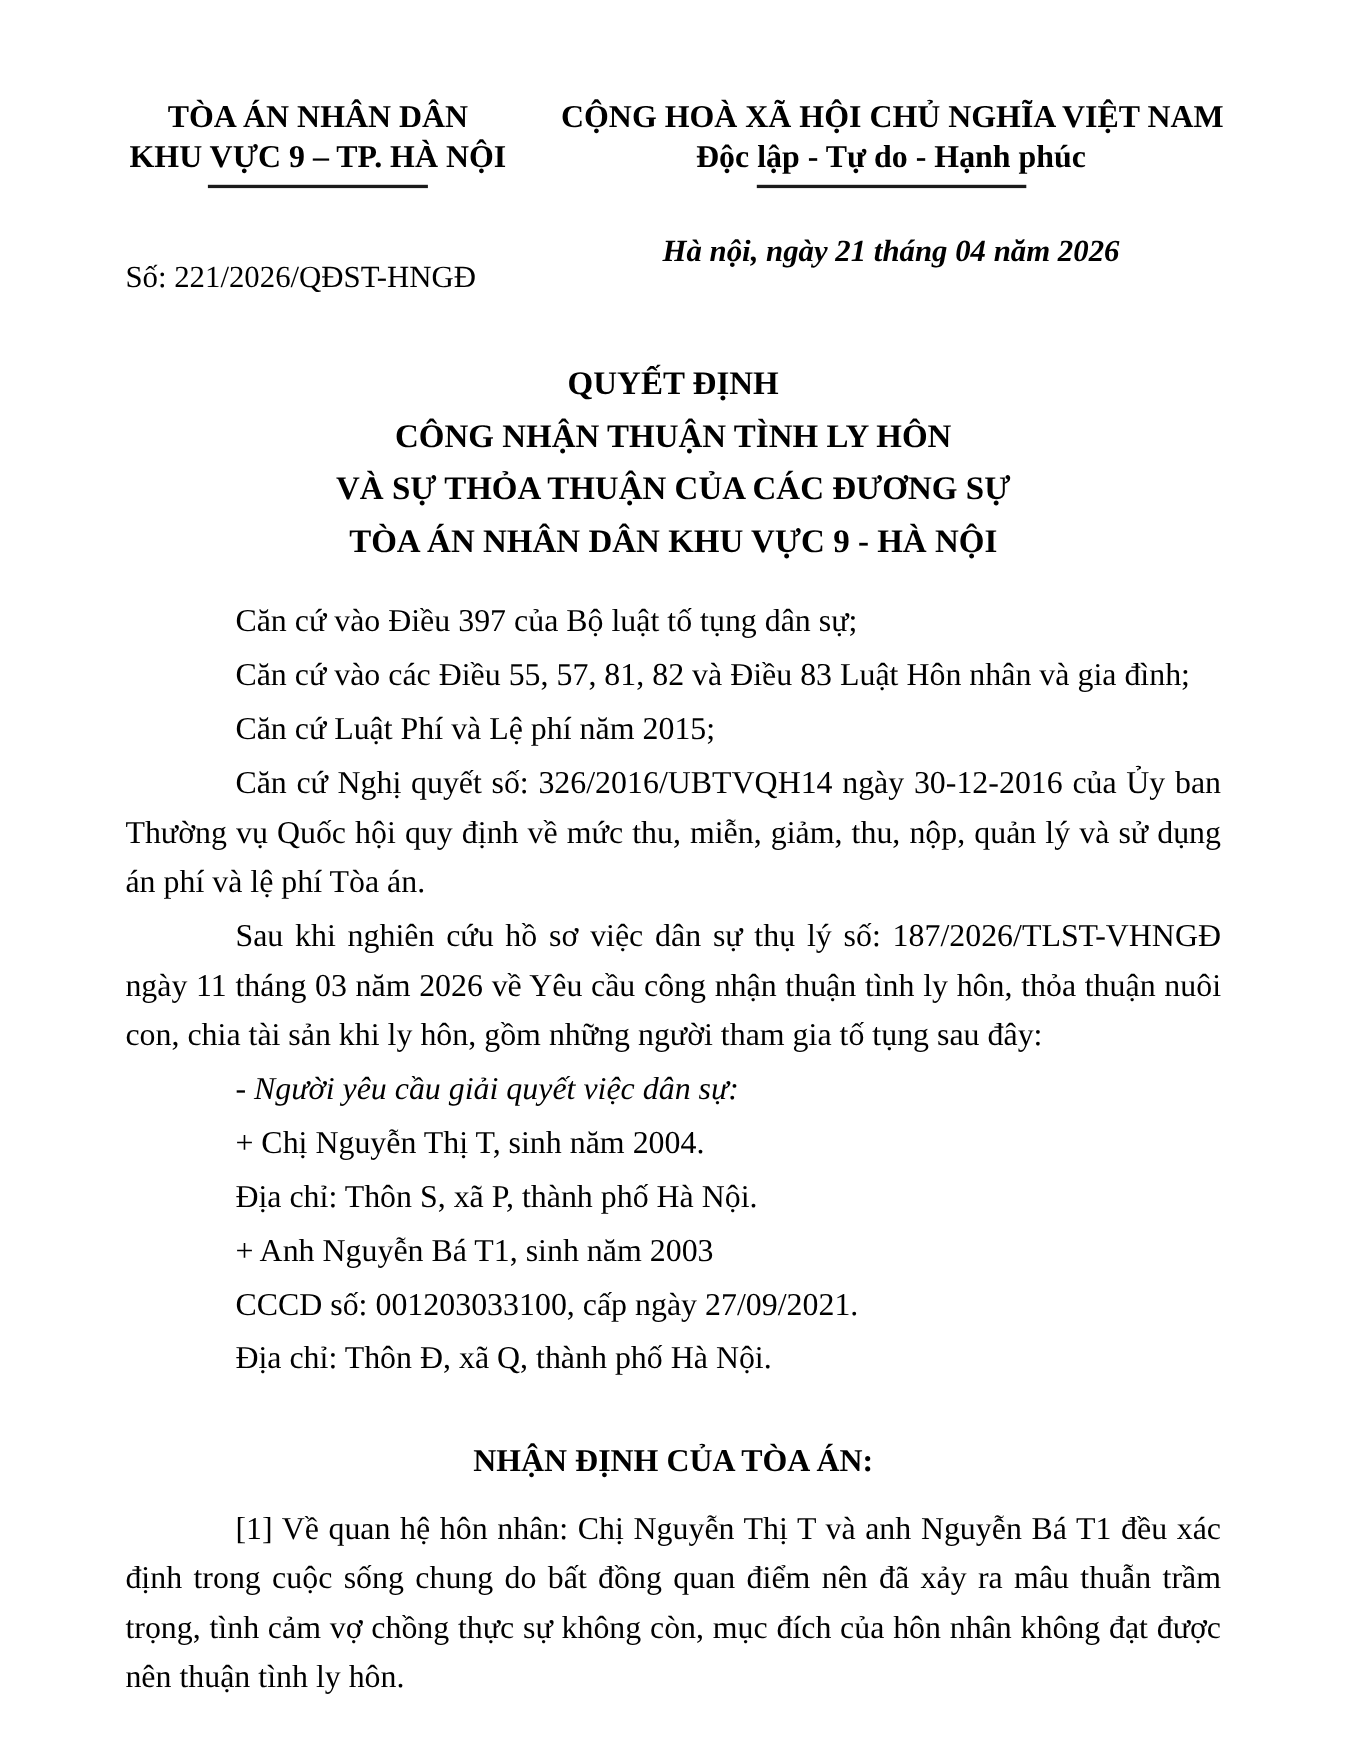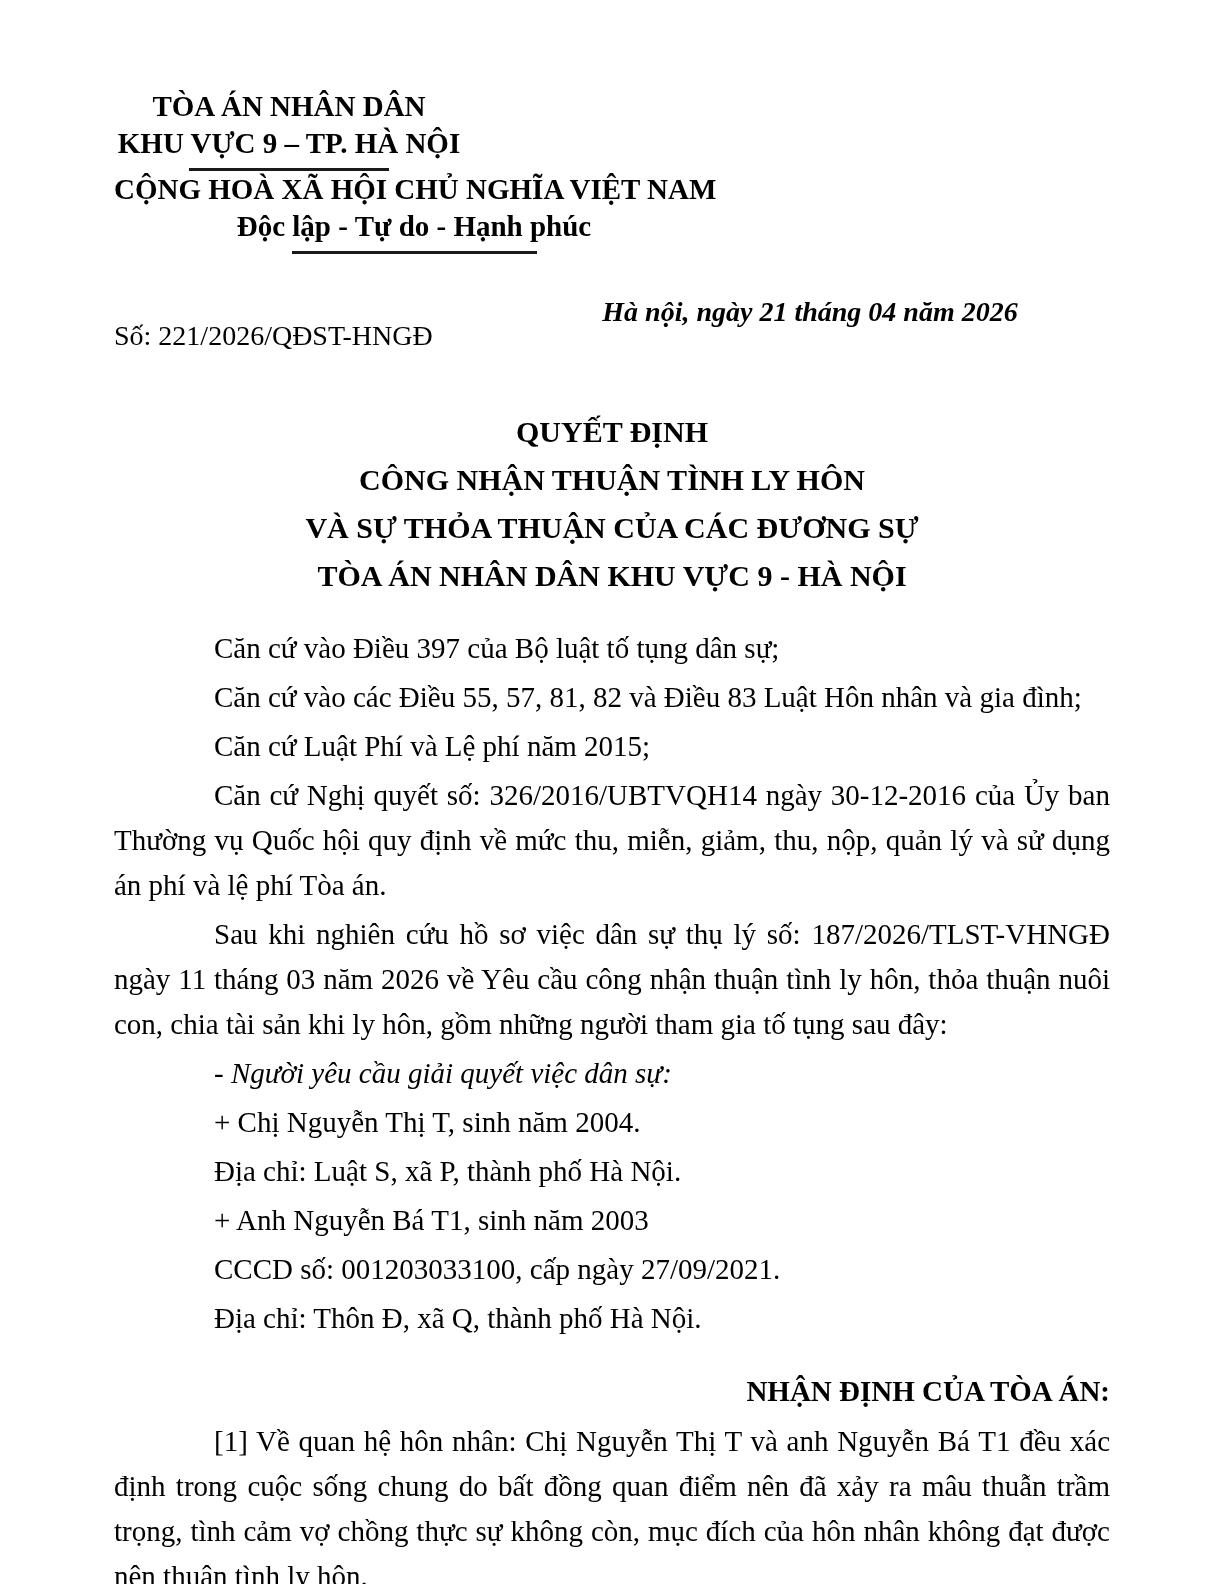--- a/index.html
+++ b/index.html
@@ -18,21 +18,20 @@
     font-size: 29px;
     position: relative;
     overflow: hidden;
   }
 
   
   .header-row {
     display: flex;
     justify-content: space-between;
     align-items: flex-start;
-    flex-direction: column;
   }
   .header-left {
     width: 350px;
     text-align: center;
   }
   .header-right {
     width: 600px;
     text-align: center;
   }
   .hdr-line {
@@ -94,28 +93,28 @@
   .para.italic {
     font-style: italic;
     text-align: left;
   }
   .para.noj {
     text-align: left;
   }
 
   
   .findings-heading {
-    margin-top: 30px;
-    text-align: right;
+    margin-top: 50px;
+    text-align: center;
     font-weight: bold;
     font-size: 29px;
     line-height: 40px;
   }
   .findings-para {
-    margin-top: 8px;
+    margin-top: 20px;
   }
 </style>
 </head>
 <body>
 
 <div class="page">
 
   <div class="header-row">
     <div class="header-left">
       <div class="hdr-line">TÒA ÁN NHÂN DÂN</div>
@@ -147,21 +146,21 @@
     <p class="para">Căn cứ Luật Phí và Lệ phí năm 2015;</p>
     <p class="para">Căn cứ Nghị quyết số: 326/2016/UBTVQH14 ngày 30-12-2016 của Ủy ban Thường vụ Quốc hội quy định về mức thu, miễn, giảm, thu, nộp, quản lý và sử dụng án phí và lệ phí Tòa án.</p>
     <p class="para">Sau khi nghiên cứu hồ sơ việc dân sự thụ lý số: 187/2026/TLST-VHNGĐ ngày 11 tháng 03 năm 2026 về Yêu cầu công nhận thuận tình ly hôn, thỏa thuận nuôi con, chia tài sản khi ly hôn, gồm những người tham gia tố tụng sau đây:</p>
   </div>
 
   <div>
     <p class="para italic">- Người yêu cầu giải quyết việc dân sự:</p>
 
     <div>
       <p class="para noj">+ Chị Nguyễn Thị T, sinh năm 2004.</p>
-      <p class="para noj">Địa chỉ: Luật S, xã P, thành phố Hà Nội.</p>
+      <p class="para noj">Địa chỉ: Thôn S, xã P, thành phố Hà Nội.</p>
     </div>
 
     <div>
       <p class="para noj">+ Anh Nguyễn Bá T1, sinh năm 2003</p>
       <p class="para noj">CCCD số: 001203033100, cấp ngày 27/09/2021.</p>
       <p class="para noj">Địa chỉ: Thôn Đ, xã Q, thành phố Hà Nội.</p>
     </div>
   </div>
 
   <div>

